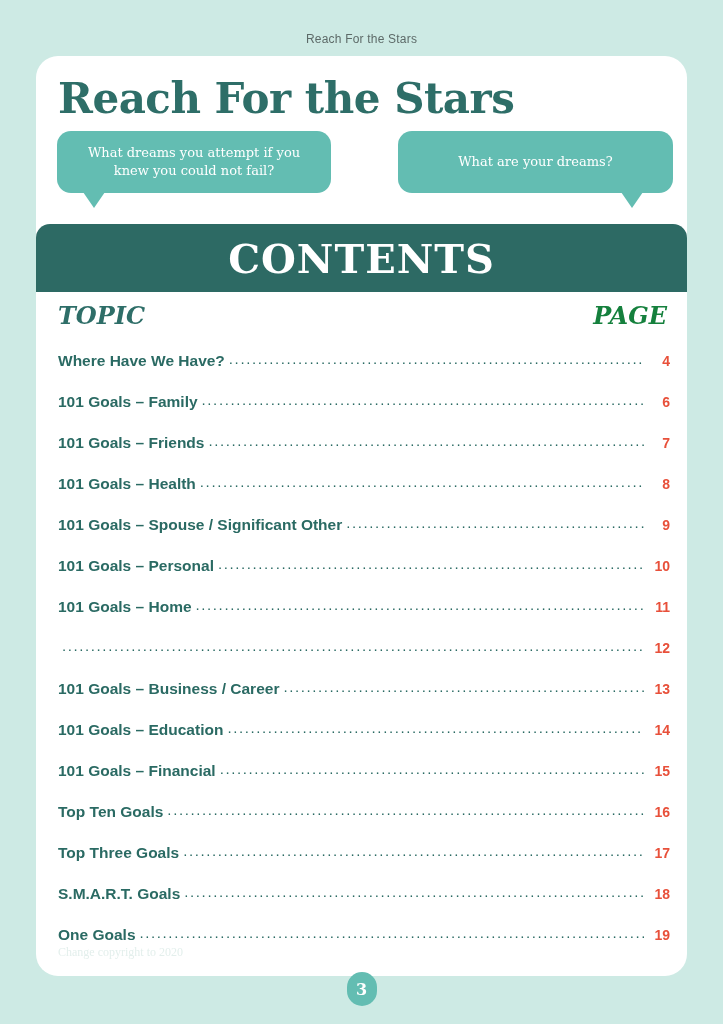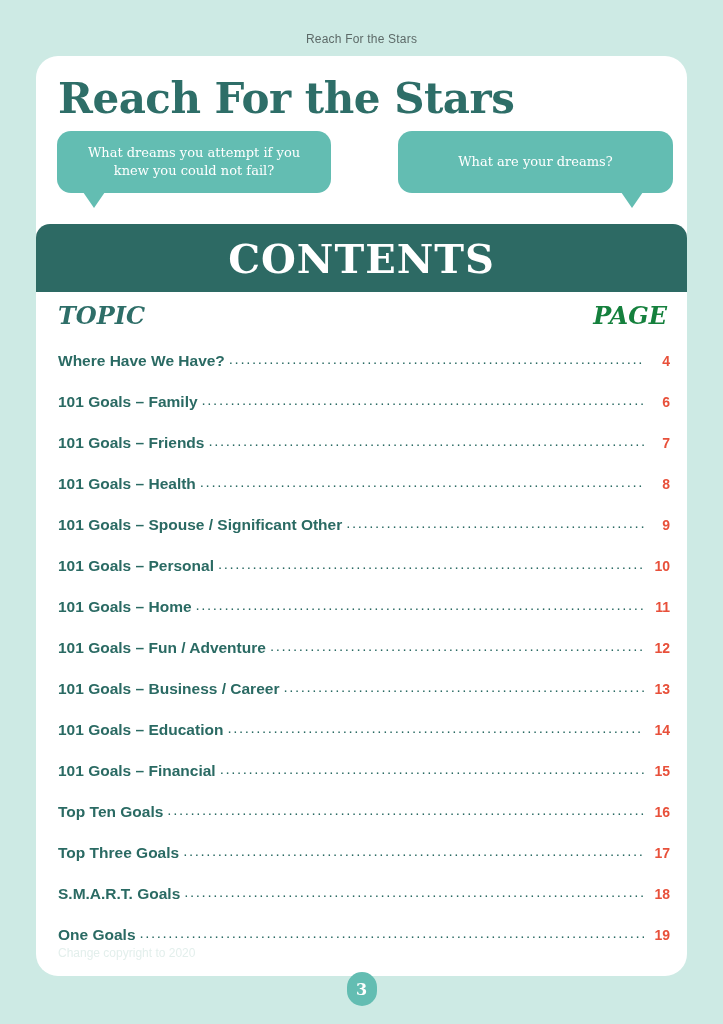--- a/index.html
+++ b/index.html
@@ -166,21 +166,21 @@
     font-size: 14px;
     color: #e8503a;
     width: 22px;
     text-align: right;
   }
 
   .footnote {
     position: absolute;
     left: 22px;
     bottom: 16px;
-    font-family: Liberation Sans, sans-serif;
+    font-family: Liberation Serif, serif;
     font-size: 12px;
     color: #e3efec;
   }
 
   .page-number {
     position: absolute;
     left: 50%;
     transform: translateX(-50%);
     bottom: 18px;
     width: 30px;
@@ -259,21 +259,20 @@
         <span class="toc-page">10</span>
       </div>
 
       <div class="toc-row">
         <span class="toc-label">101 Goals – Home</span>
         <span class="toc-dots">.................................................................................................................</span>
         <span class="toc-page">11</span>
       </div>
 
       <div class="toc-row">
-        <span class="toc-label">101 Goals – Fun / Adventure</span>
         <span class="toc-dots">.................................................................................................................</span>
         <span class="toc-page">12</span>
       </div>
 
       <div class="toc-row">
         <span class="toc-label">101 Goals – Business / Career</span>
         <span class="toc-dots">.................................................................................................................</span>
         <span class="toc-page">13</span>
       </div>
 

